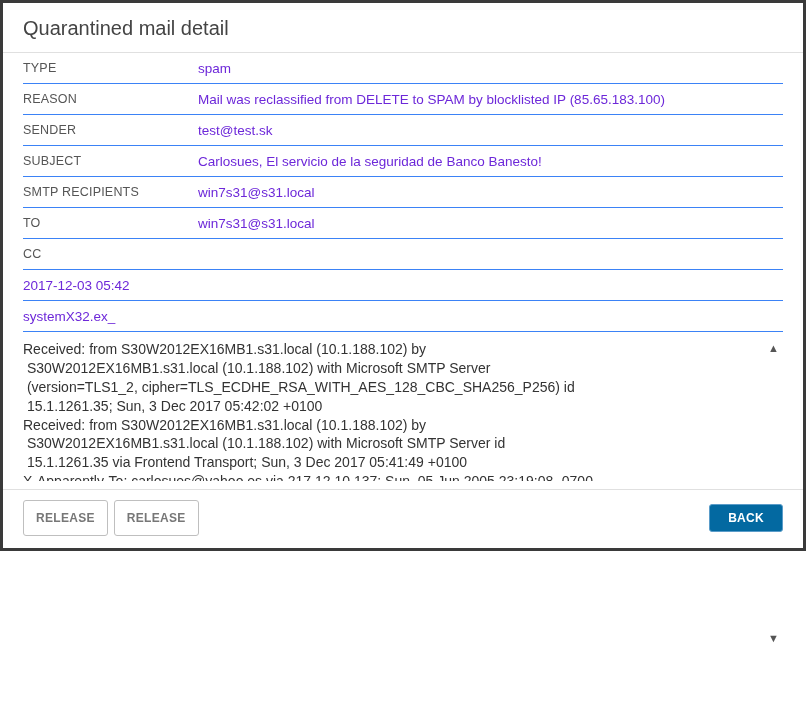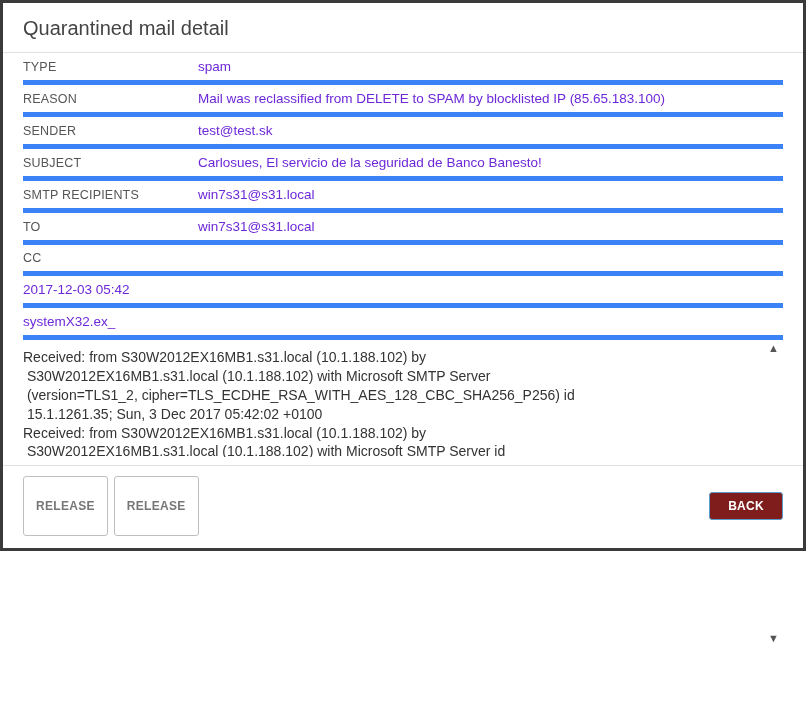--- a/index.html
+++ b/index.html
@@ -32,21 +32,21 @@
   }
   .fields {
     display: flex;
     flex-direction: column;
     padding: 0 20px;
   }
   .field-row {
     display: flex;
     align-items: center;
     min-height: 31px;
-    border-bottom: 5px solid #3b82f6;
+    border-bottom: 1px solid #3b82f6;
     padding: 6px 0;
   }
   .field-label {
     width: 175px;
     font-size: 12.5px;
     color: #555;
     text-transform: uppercase;
     letter-spacing: 0.2px;
   }
   .field-value {
@@ -106,28 +106,28 @@
   }
   .footer-spacer {
     flex: 1;
   }
   .btn {
     border: 1px solid #bfbfbf;
     background: #fff;
     color: #777;
     font-weight: 700;
     font-size: 12px;
-    padding: 22px 12px;
+    padding: 10px 12px;
     border-radius: 3px;
     cursor: pointer;
     font-family: inherit;
     letter-spacing: 0.3px;
   }
   .btn-primary {
-    background: #7f1d1d;
+    background: #0369a1;
     border: 1px solid #5a9cc9;
     color: #fff;
     padding: 6px 18px;
   }
   .scroll-arrow {
     position: absolute;
     right: 24px;
     width: 17px;
     text-align: center;
     font-size: 11px;

